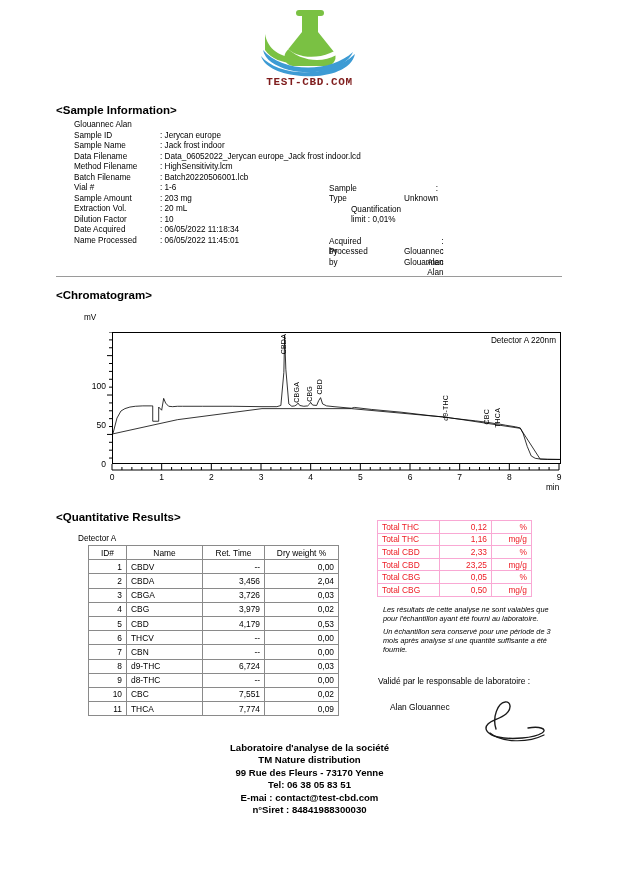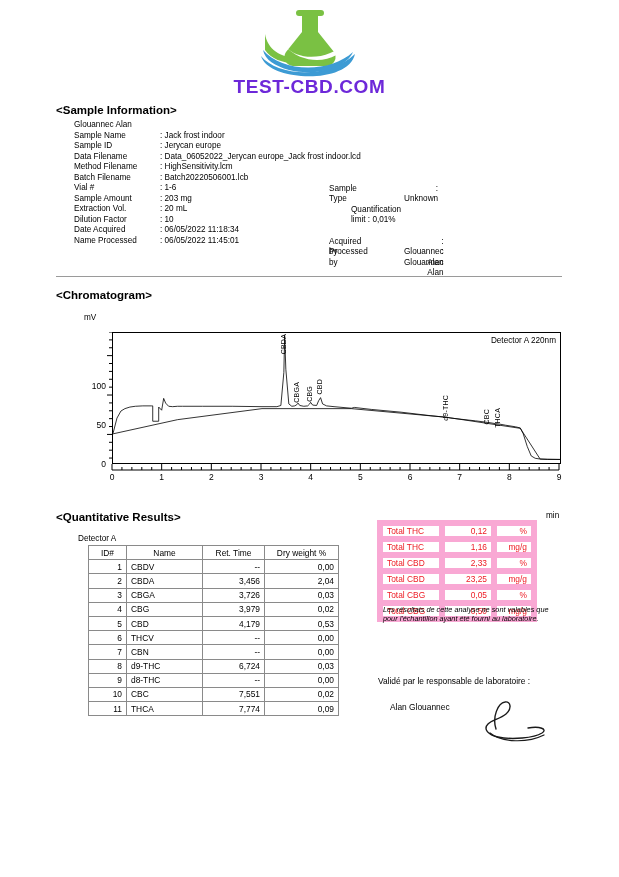--- a/index.html
+++ b/index.html
@@ -6,56 +6,56 @@
   body{
     width:619px;height:877px;background:#ffffff;
     font-family:"Liberation Sans",sans-serif;color:#000;
     position:relative;overflow:hidden;
   }
   .page{position:relative;width:619px;height:877px;}
 
   
   .logo-wrap{position:absolute;left:0;top:6px;width:619px;display:flex;flex-direction:column;align-items:center;}
   .logo-mark{width:110px;height:72px;}
-  .logo-text{font-size:19px;font-weight:bold;letter-spacing:.6px;color:#6d28d9;margin-top:-2px;}
+  .logo-text{font-size:11px;font-weight:bold;letter-spacing:.6px;color:#7f1d1d;margin-top:-2px;font-family:Liberation Mono, monospace;}
 
   
   .sect-h{position:absolute;font-size:11.5px;font-weight:bold;}
 
   
   .sinfo{position:absolute;left:74px;top:120px;font-size:8.2px;line-height:10.55px;}
   .sinfo .rowline{display:flex;white-space:nowrap;}
   .sinfo .lab{width:86px;flex:0 0 86px;}
   .sinfo .val{flex:0 0 auto;}
   .sinfo .rlab{position:absolute;left:255px;}
   .sinfo .rval{position:absolute;left:330px;text-align:right;}
   .hr{position:absolute;left:56px;width:506px;height:1px;background:#9a9a9a;}
 
   
   .mv{position:absolute;left:84px;top:313px;font-size:8.2px;}
   .chart-box{position:absolute;left:112px;top:332px;width:449px;height:132px;border:1px solid #000;box-sizing:border-box;}
   .det-lab{position:absolute;right:2px;top:2px;font-size:8.2px;padding:1px 2px;}
   .ylab{position:absolute;font-size:8.5px;text-align:right;width:26px;margin-top:30px;}
   .xlab{position:absolute;font-size:8.5px;text-align:center;width:20px;top:472px;}
-  .minlab{position:absolute;left:546px;top:511px;font-size:8.2px;}
+  .minlab{position:absolute;left:546px;top:483px;font-size:8.2px;}
   .peaklab{position:absolute;font-size:7px;writing-mode:vertical-rl;transform:rotate(180deg);letter-spacing:.2px;white-space:nowrap;}
 
   
   .detA{position:absolute;left:78px;top:534px;font-size:8.2px;}
   table.res{position:absolute;left:88px;top:545px;border-collapse:collapse;font-size:8.4px;}
   table.res th,table.res td{border:1px solid #8a8a8a;height:14.2px;padding:0 4px;box-sizing:border-box;font-weight:normal;}
   table.res th{text-align:center;}
   .c-id{width:38px;text-align:right;}
   .c-nm{width:76px;text-align:left;}
   .c-rt{width:62px;text-align:right;}
   .c-dw{width:74px;text-align:right;}
 
   
   table.tot{position:absolute;left:377px;top:520px;border-collapse:collapse;font-size:8.4px;color:#ed1c24;}
-  table.tot td{border:6px solid #f9a8d4;height:12.6px;padding:0 4px;box-sizing:border-box;}
+  table.tot td{border:1px solid #f9a8d4;height:12.6px;padding:0 4px;box-sizing:border-box;}
   .t-nm{width:62px;text-align:left;}
   .t-v{width:52px;text-align:right;}
   .t-u{width:40px;text-align:right;}
 
   .disc{position:absolute;left:378px;top:601px;width:190px;font-size:7.3px;line-height:8.7px;font-style:italic;}
   .disc p{margin:5px;}
 
   .valid{position:absolute;left:378px;top:676px;font-size:8.4px;}
   .signer{position:absolute;left:390px;top:702px;font-size:8.4px;}
   .sig{position:absolute;left:478px;top:695px;width:80px;height:50px;}
@@ -79,26 +79,26 @@
   </div>
 
   <div class="sect-h" style="left:56px;top:104px;">&lt;Sample Information&gt;</div>
 
   <div class="sinfo">
     <div class="rowline">
         <span class="lab">Glouannec Alan</span>
       </div>
 
     <div class="rowline">
+        <span class="lab">Sample ID</span>
+        <span class="val">: Jerycan europe</span>
+      </div>
+    <div class="rowline">
         <span class="lab">Sample Name</span>
         <span class="val">: Jack frost indoor</span>
-      </div>
-    <div class="rowline">
-        <span class="lab">Sample ID</span>
-        <span class="val">: Jerycan europe</span>
       </div>
     <div class="rowline">
         <span class="lab">Data Filename</span>
         <span class="val">: Data_06052022_Jerycan europe_Jack frost indoor.lcd</span>
       </div>
     <div class="rowline">
         <span class="lab">Method Filename</span>
         <span class="val">: HighSensitivity.lcm</span>
       </div>
     <div class="rowline">
@@ -359,24 +359,33 @@
         <tr>
           <td class="t-nm">Total CBG</td>
           <td class="t-v">0,50</td>
           <td class="t-u">mg/g</td>
         </tr>
       </tbody>
   </table>
 
   <div class="disc">
     <p>Les résultats de cette analyse ne sont valables que pour l'échantillon ayant été fourni au laboratoire.</p>
+    <p>Un échantillon sera conservé pour une période de 3 mois après analyse si une quantité suffisante a été fournie.</p>
   </div>
 
   <div class="valid">Validé par le responsable de laboratoire :</div>
   <div class="signer">Alan Glouannec</div>
 
   <svg class="sig" viewBox="0 0 80 50">
     <path d="M18 34 C14 22 20 8 27 7 C33 6 34 14 28 19 C22 24 14 25 10 29 C5 34 10 40 20 42 C34 45 56 43 64 38 C70 34 62 31 50 33" fill="none" stroke="#1a1a1a" stroke-width="1.4" stroke-linecap="round"></path>
     <path d="M12 38 C24 48 50 48 66 40" fill="none" stroke="#1a1a1a" stroke-width="1.2" stroke-linecap="round"></path>
   </svg>
 
+  <div class="footer">
+    <div>Laboratoire d'analyse de la société</div>
+    <div>TM Nature distribution</div>
+    <div>99 Rue des Fleurs - 73170 Yenne</div>
+    <div>Tel: 06 38 05 83 51</div>
+    <div>E-mai : contact@test-cbd.com</div>
+    <div>n°Siret : 84841988300030</div>
+  </div>
 
 </div>
 
 </body></html>

